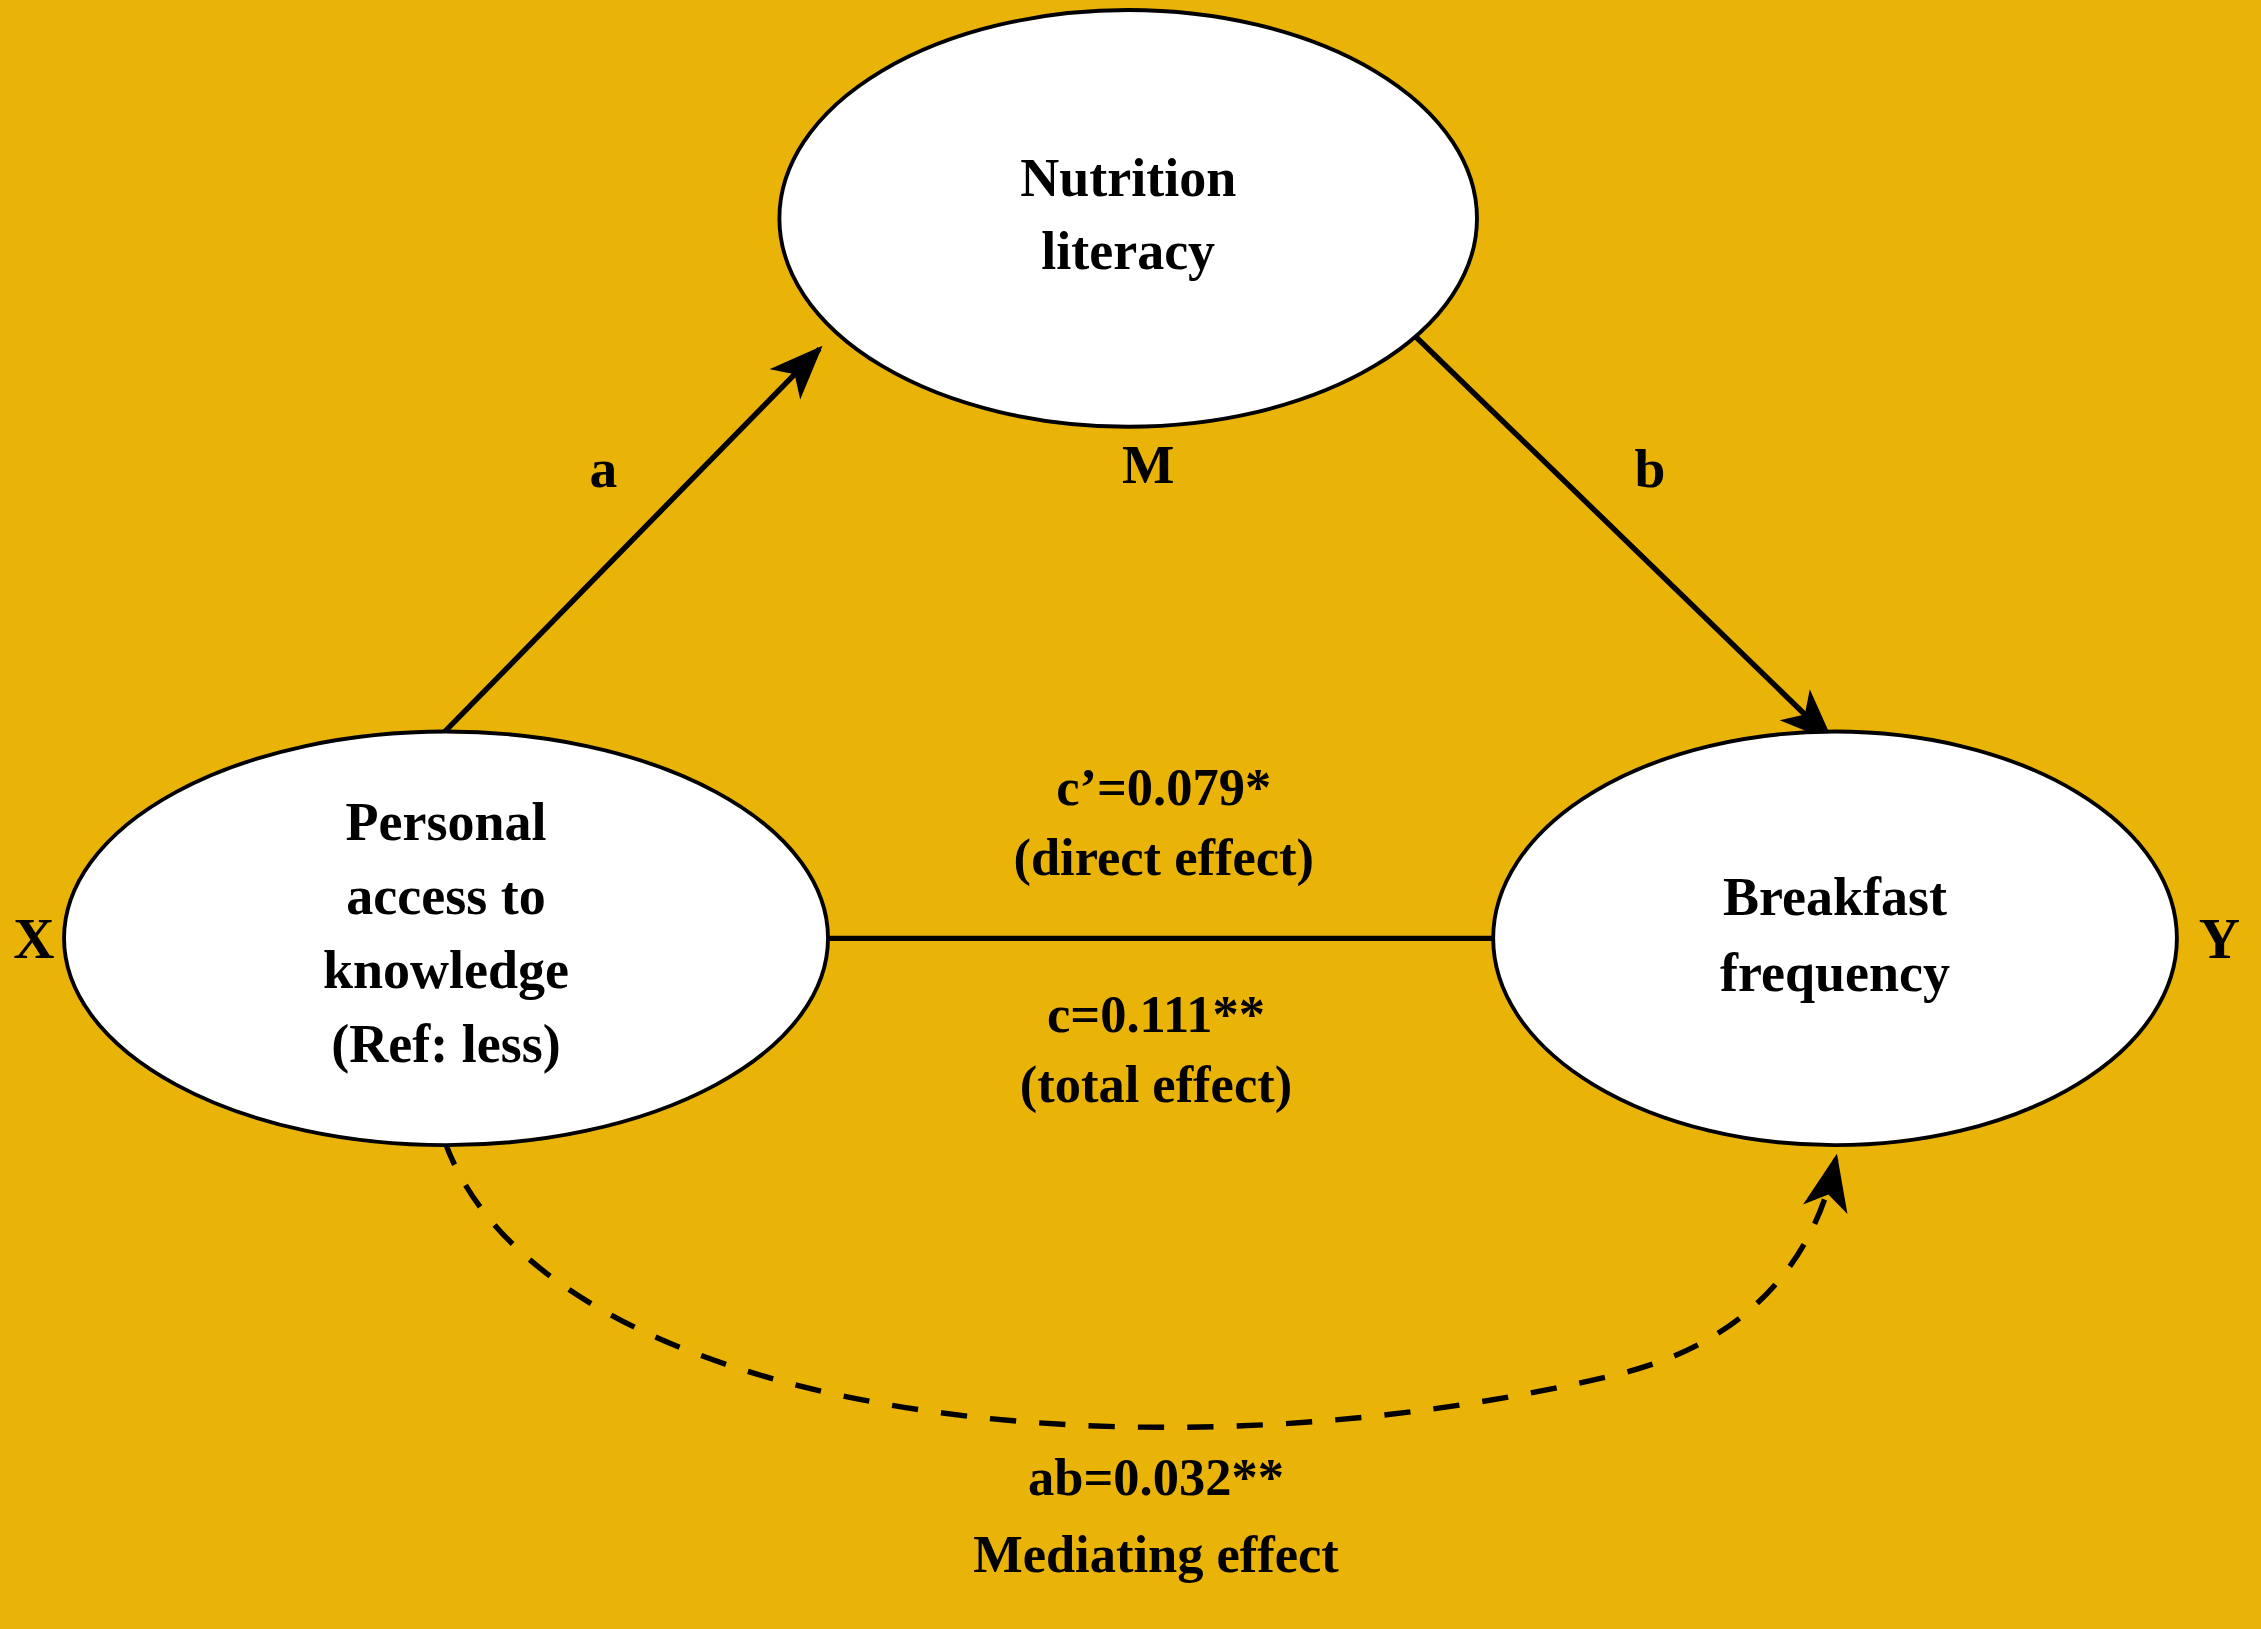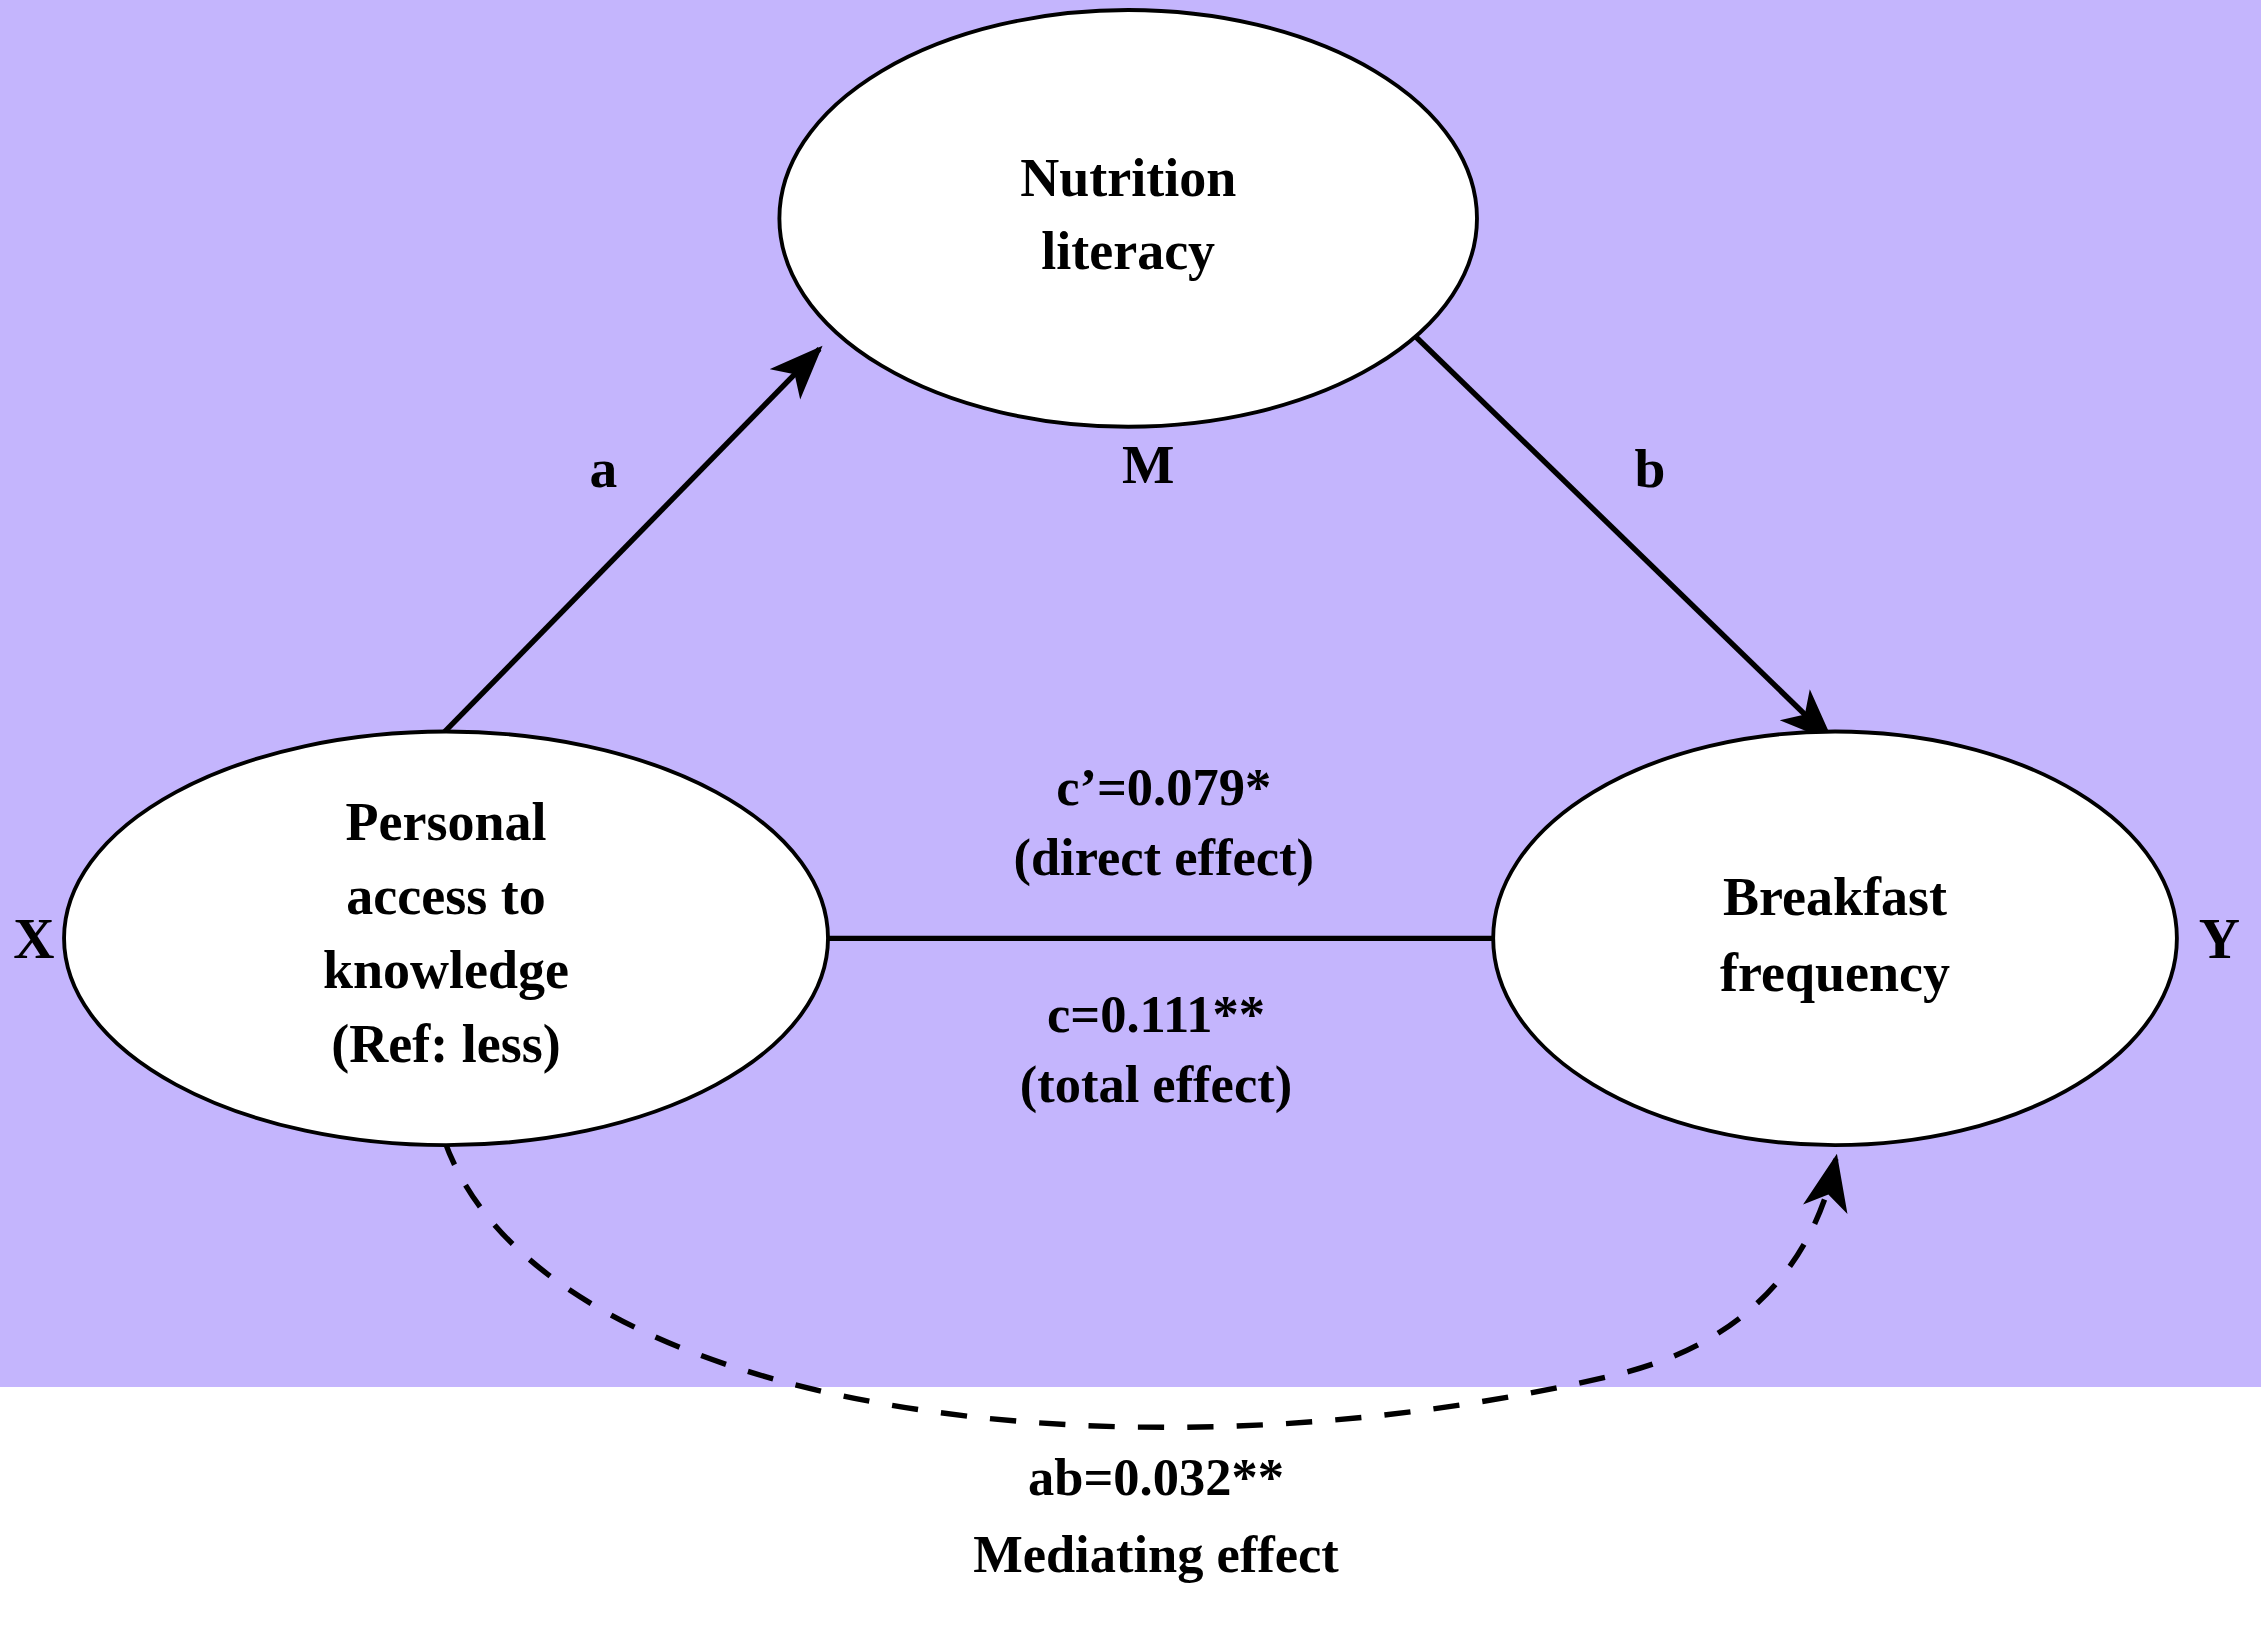--- a/index.html
+++ b/index.html
@@ -10,22 +10,22 @@
   }
   body {
     width: 2261px;
     height: 1629px;
     overflow: hidden;
     font-family: "Liberation Serif", "DejaVu Serif", serif;
   }
   #diagram-root {
     position: relative;
     width: 2261px;
-    height: 1387px;
-    background: #c4b5fd;
+    height: 1629px;
+    background: #eab308;
   }
   svg#diagram-svg {
     position: absolute;
     top: 0;
     left: 0;
     width: 2261px;
     height: 1629px;
     display: block;
   }
   .node-ellipse {

